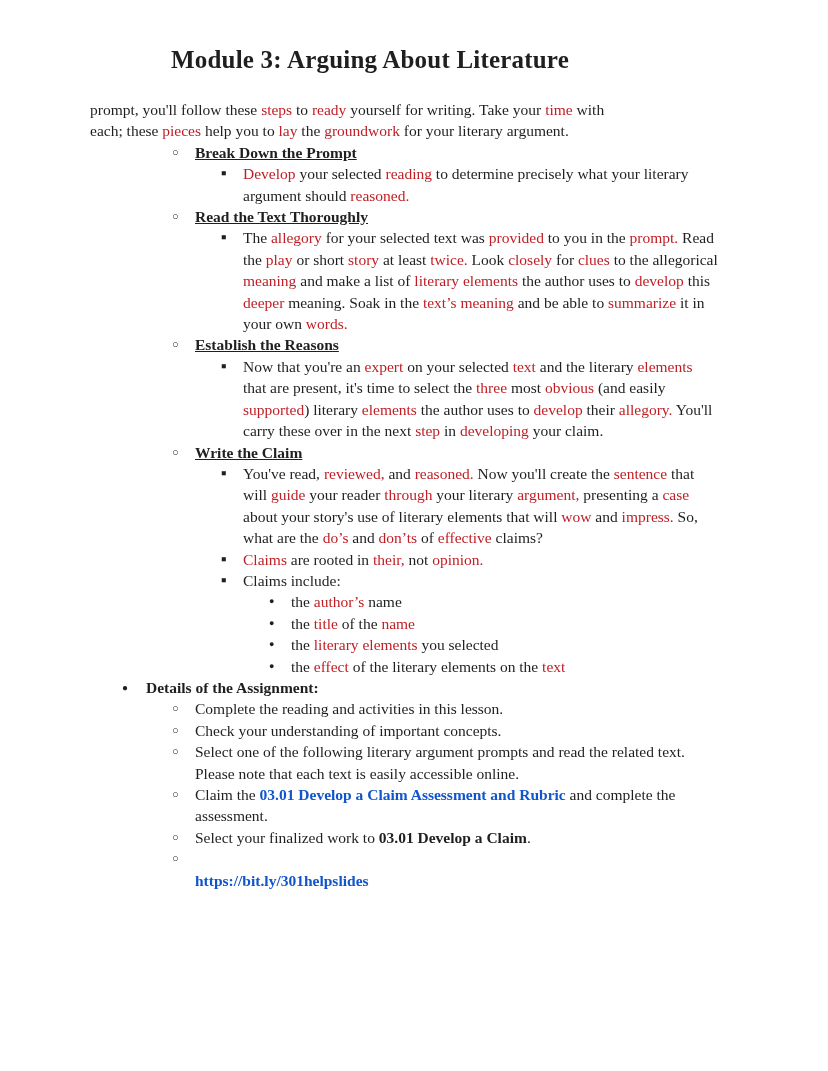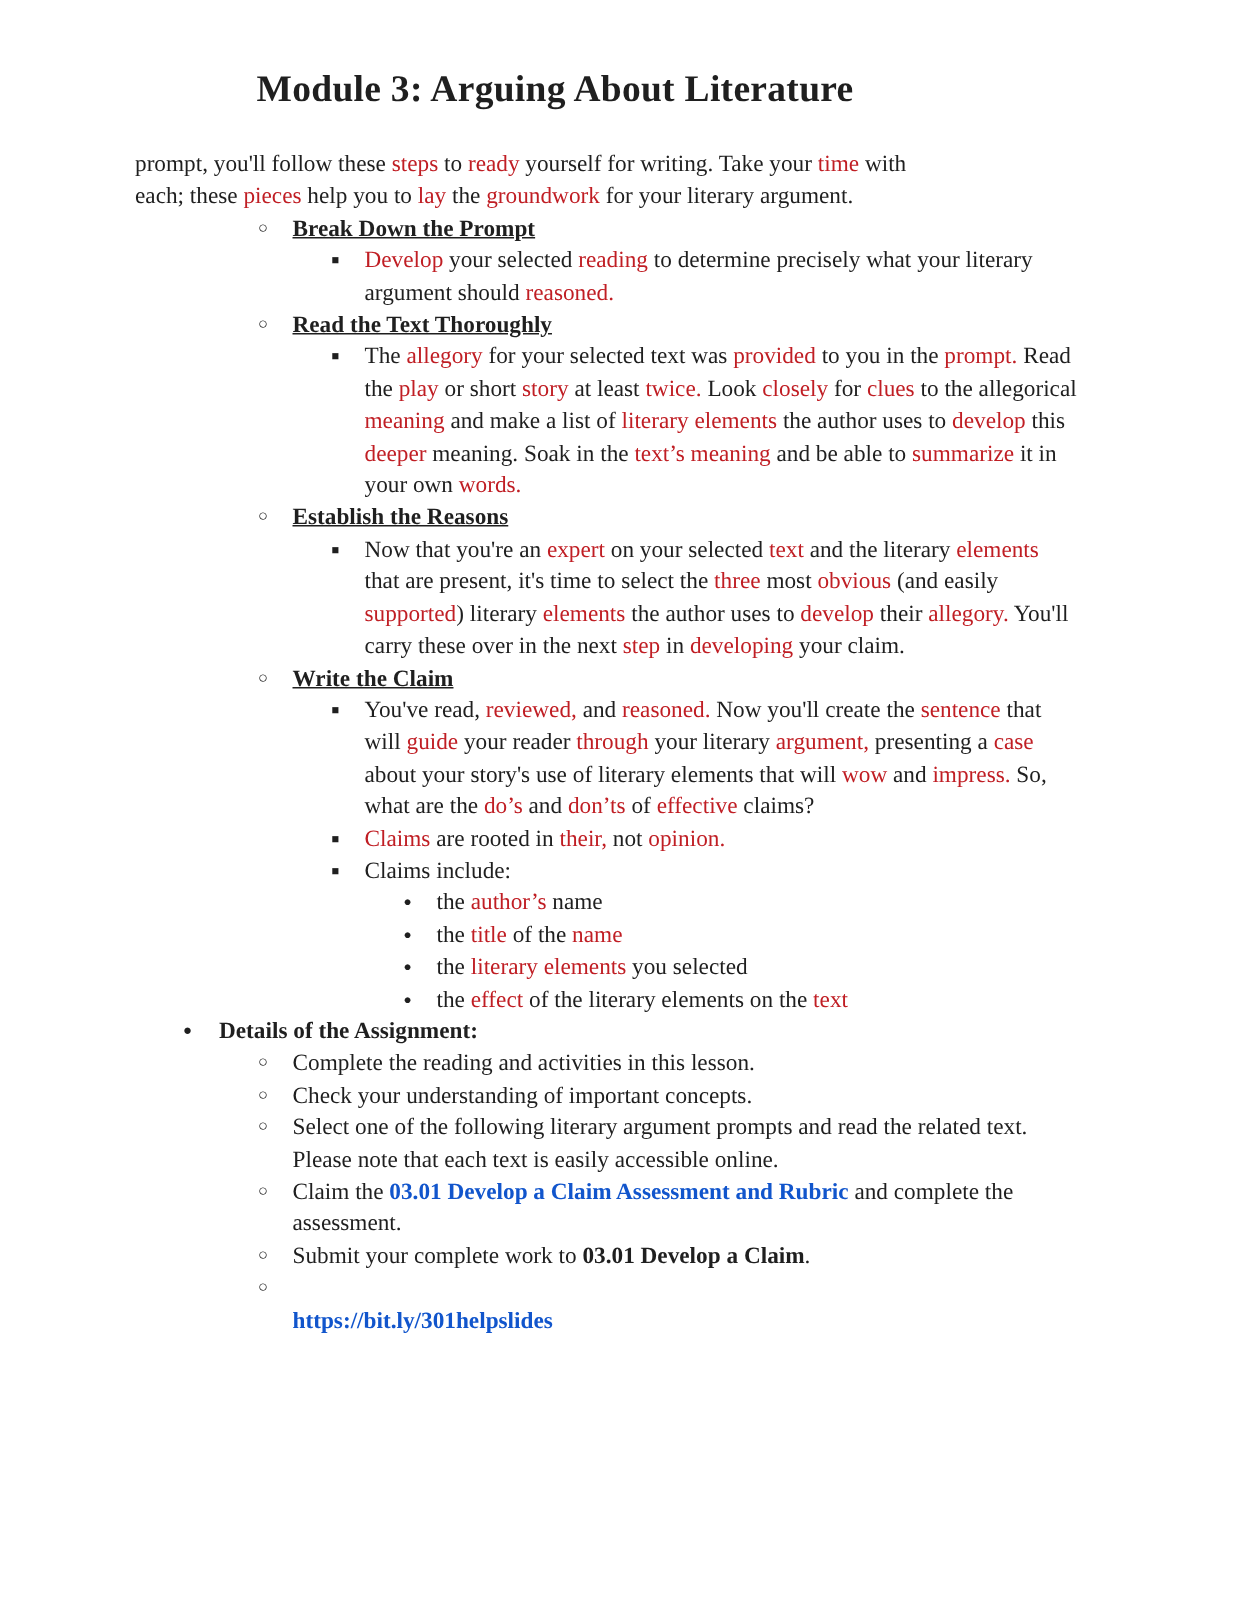--- a/index.html
+++ b/index.html
@@ -130,20 +130,20 @@
       <div class="block lv2">
         <span class="bullet circle">○</span>
         <span class="content"><span>Select one of the following literary argument prompts and read the related text. Please note that each text is easily accessible online.</span></span>
       </div>
       <div class="block lv2">
         <span class="bullet circle">○</span>
         <span class="content"><span>Claim the </span><a class="link">03.01 Develop a Claim Assessment and Rubric</a><span> and complete the assessment.</span></span>
       </div>
       <div class="block lv2">
         <span class="bullet circle">○</span>
-        <span class="content"><span>Submit your complete work to </span><span class="b">03.01 Develop a Claim</span><span>.</span></span>
+        <span class="content"><span>Select your finalized work to </span><span class="b">03.01 Develop a Claim</span><span>.</span></span>
       </div>
       <div class="block lv2">
         <span class="bullet circle">○</span>
         <span class="content"><br><a class="link">https://bit.ly/301helpslides</a></span>
       </div>
     </div>
 </div>
 
 </body></html>

